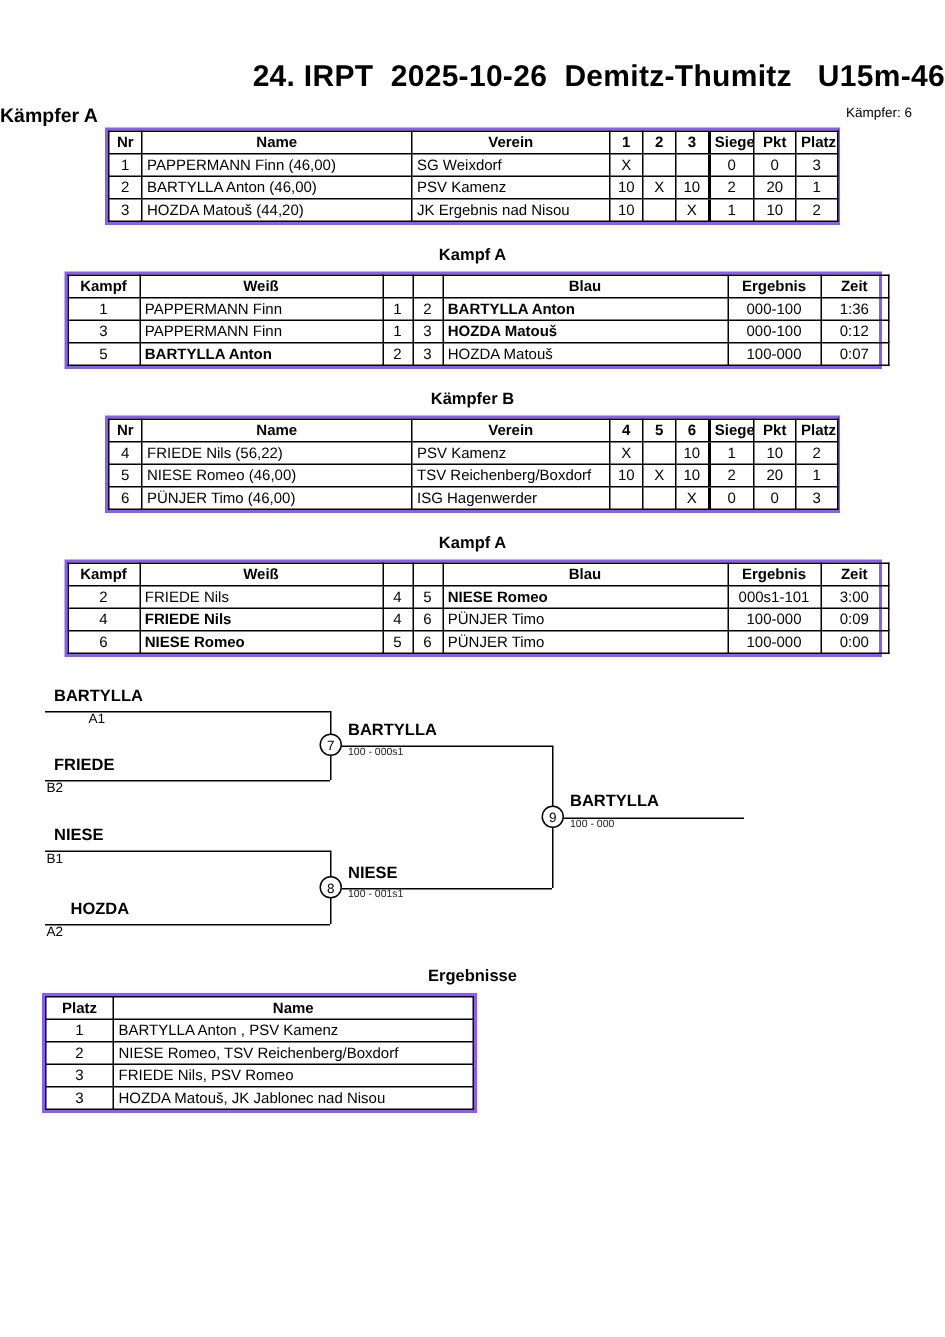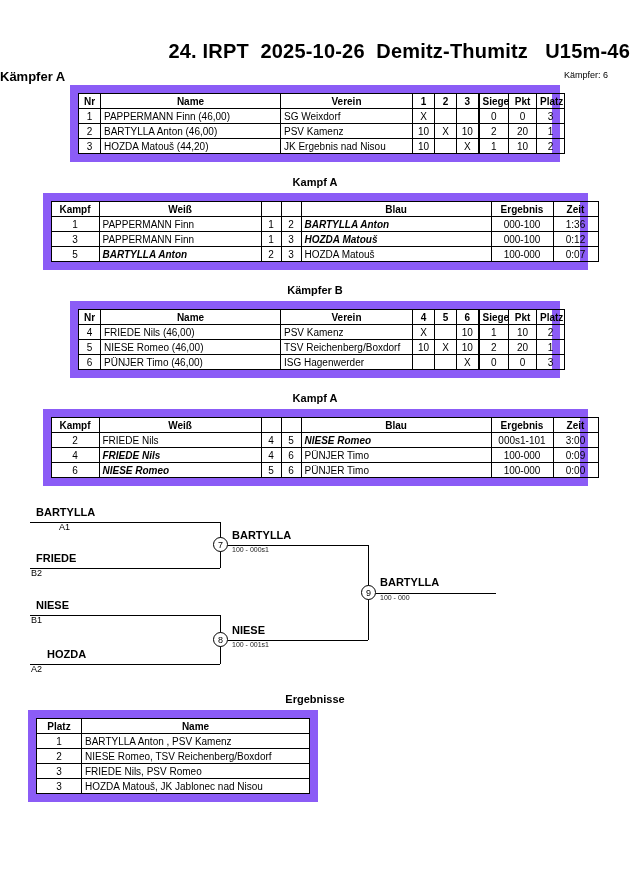--- a/index.html
+++ b/index.html
@@ -47,21 +47,21 @@
   .section-caption {
     text-align: center;
     font-size: 11px;
     font-weight: bold;
     margin: 14px 0 5px 0;
   }
 
   
   .tbl-wrap {
     margin: 0 auto;
-    border: 8px solid #8b5cf6;
+    border: 2px solid #8b5cf6;
     background: #fff;
     box-sizing: border-box;
   }
   table.grid {
     border-collapse: collapse;
     width: 100%;
     table-layout: fixed;
     font-size: 10px;
   }
   table.grid th, table.grid td {
@@ -73,21 +73,21 @@
     white-space: nowrap;
     vertical-align: middle;
   }
   table.grid th {
     font-weight: bold;
     text-align: center;
     font-size: 10px;
   }
   .c { text-align: center; }
   .l { text-align: left; }
-  .b { font-weight: bold; font-style: italic; }
+  .b { font-weight: bold; }
   .thickleft { border-left: 2px solid #000 !important; }
 
   
   .pool-wrap { width: 490px; }
   
   .kampf-wrap { width: 545px; }
   
   .res-wrap { width: 290px; margin-left: 28px; }
 
   
@@ -294,21 +294,21 @@
         <th>5</th>
         <th>6</th>
         <th class="thickleft">Siege</th>
         <th>Pkt</th>
         <th>Platz</th>
       </tr>
     </thead>
     <tbody>
       <tr>
         <td class="c">4</td>
-        <td class="l">FRIEDE Nils  (46,00)</td>
+        <td class="l">FRIEDE Nils  (56,22)</td>
         <td class="l">PSV Kamenz</td>
         <td class="c">X</td>
         <td class="c"></td>
         <td class="c">10</td>
         <td class="c thickleft">1</td>
         <td class="c">10</td>
         <td class="c">2</td>
       </tr>
       <tr>
         <td class="c">5</td>

